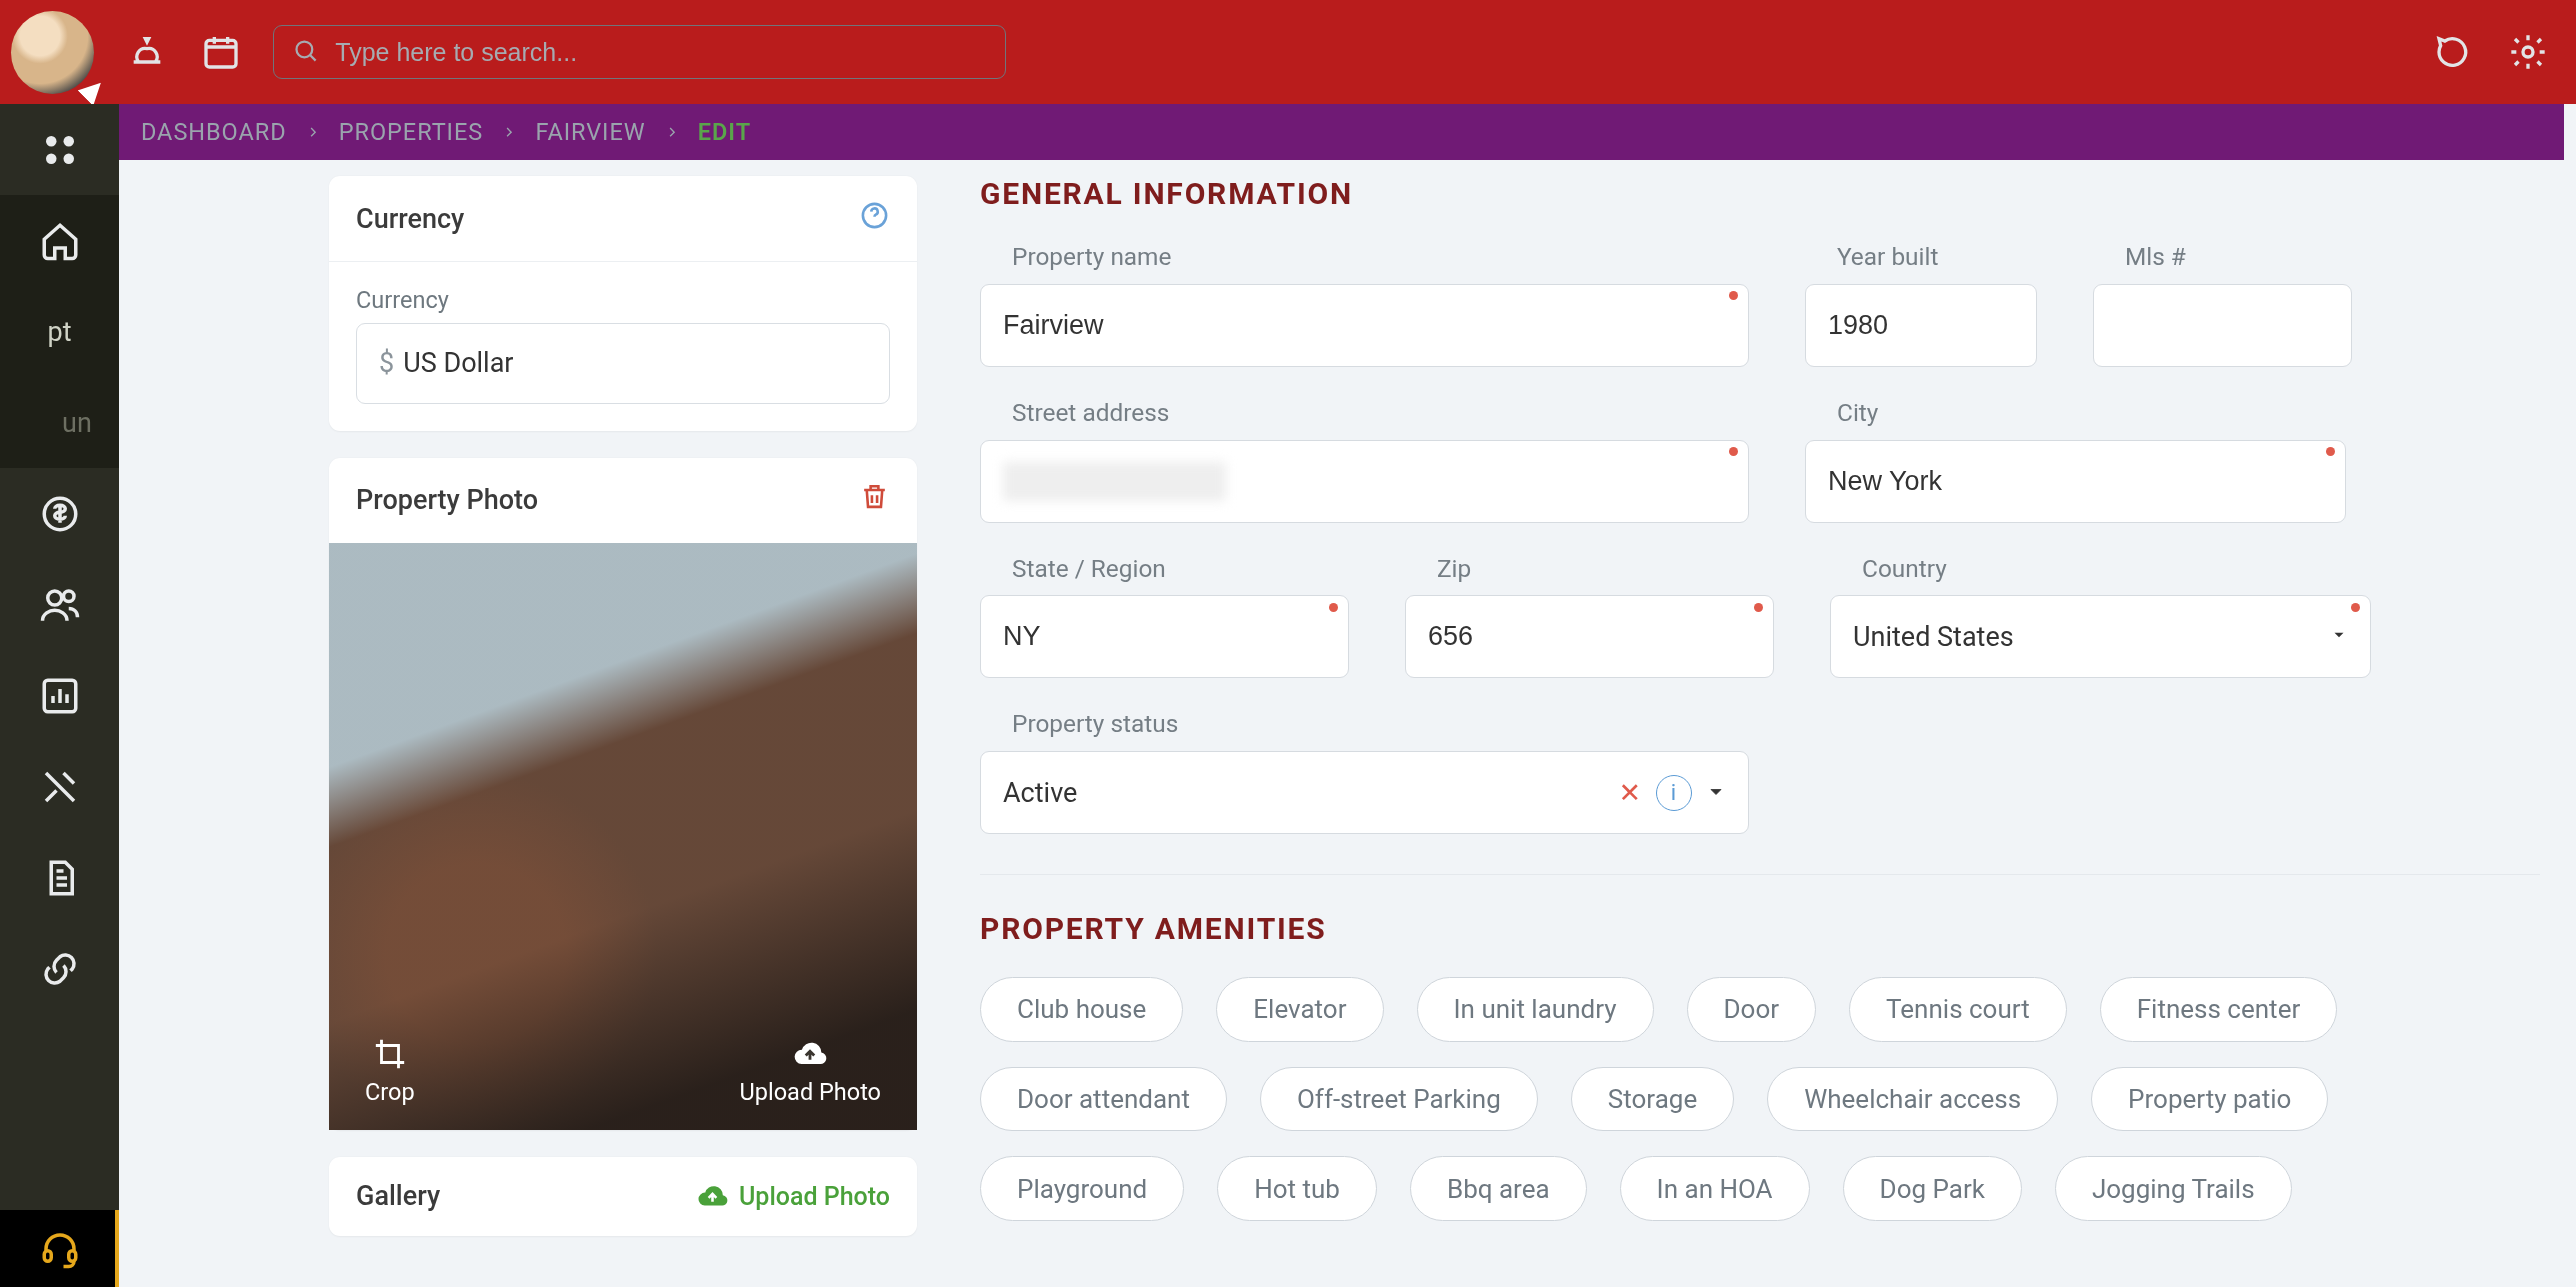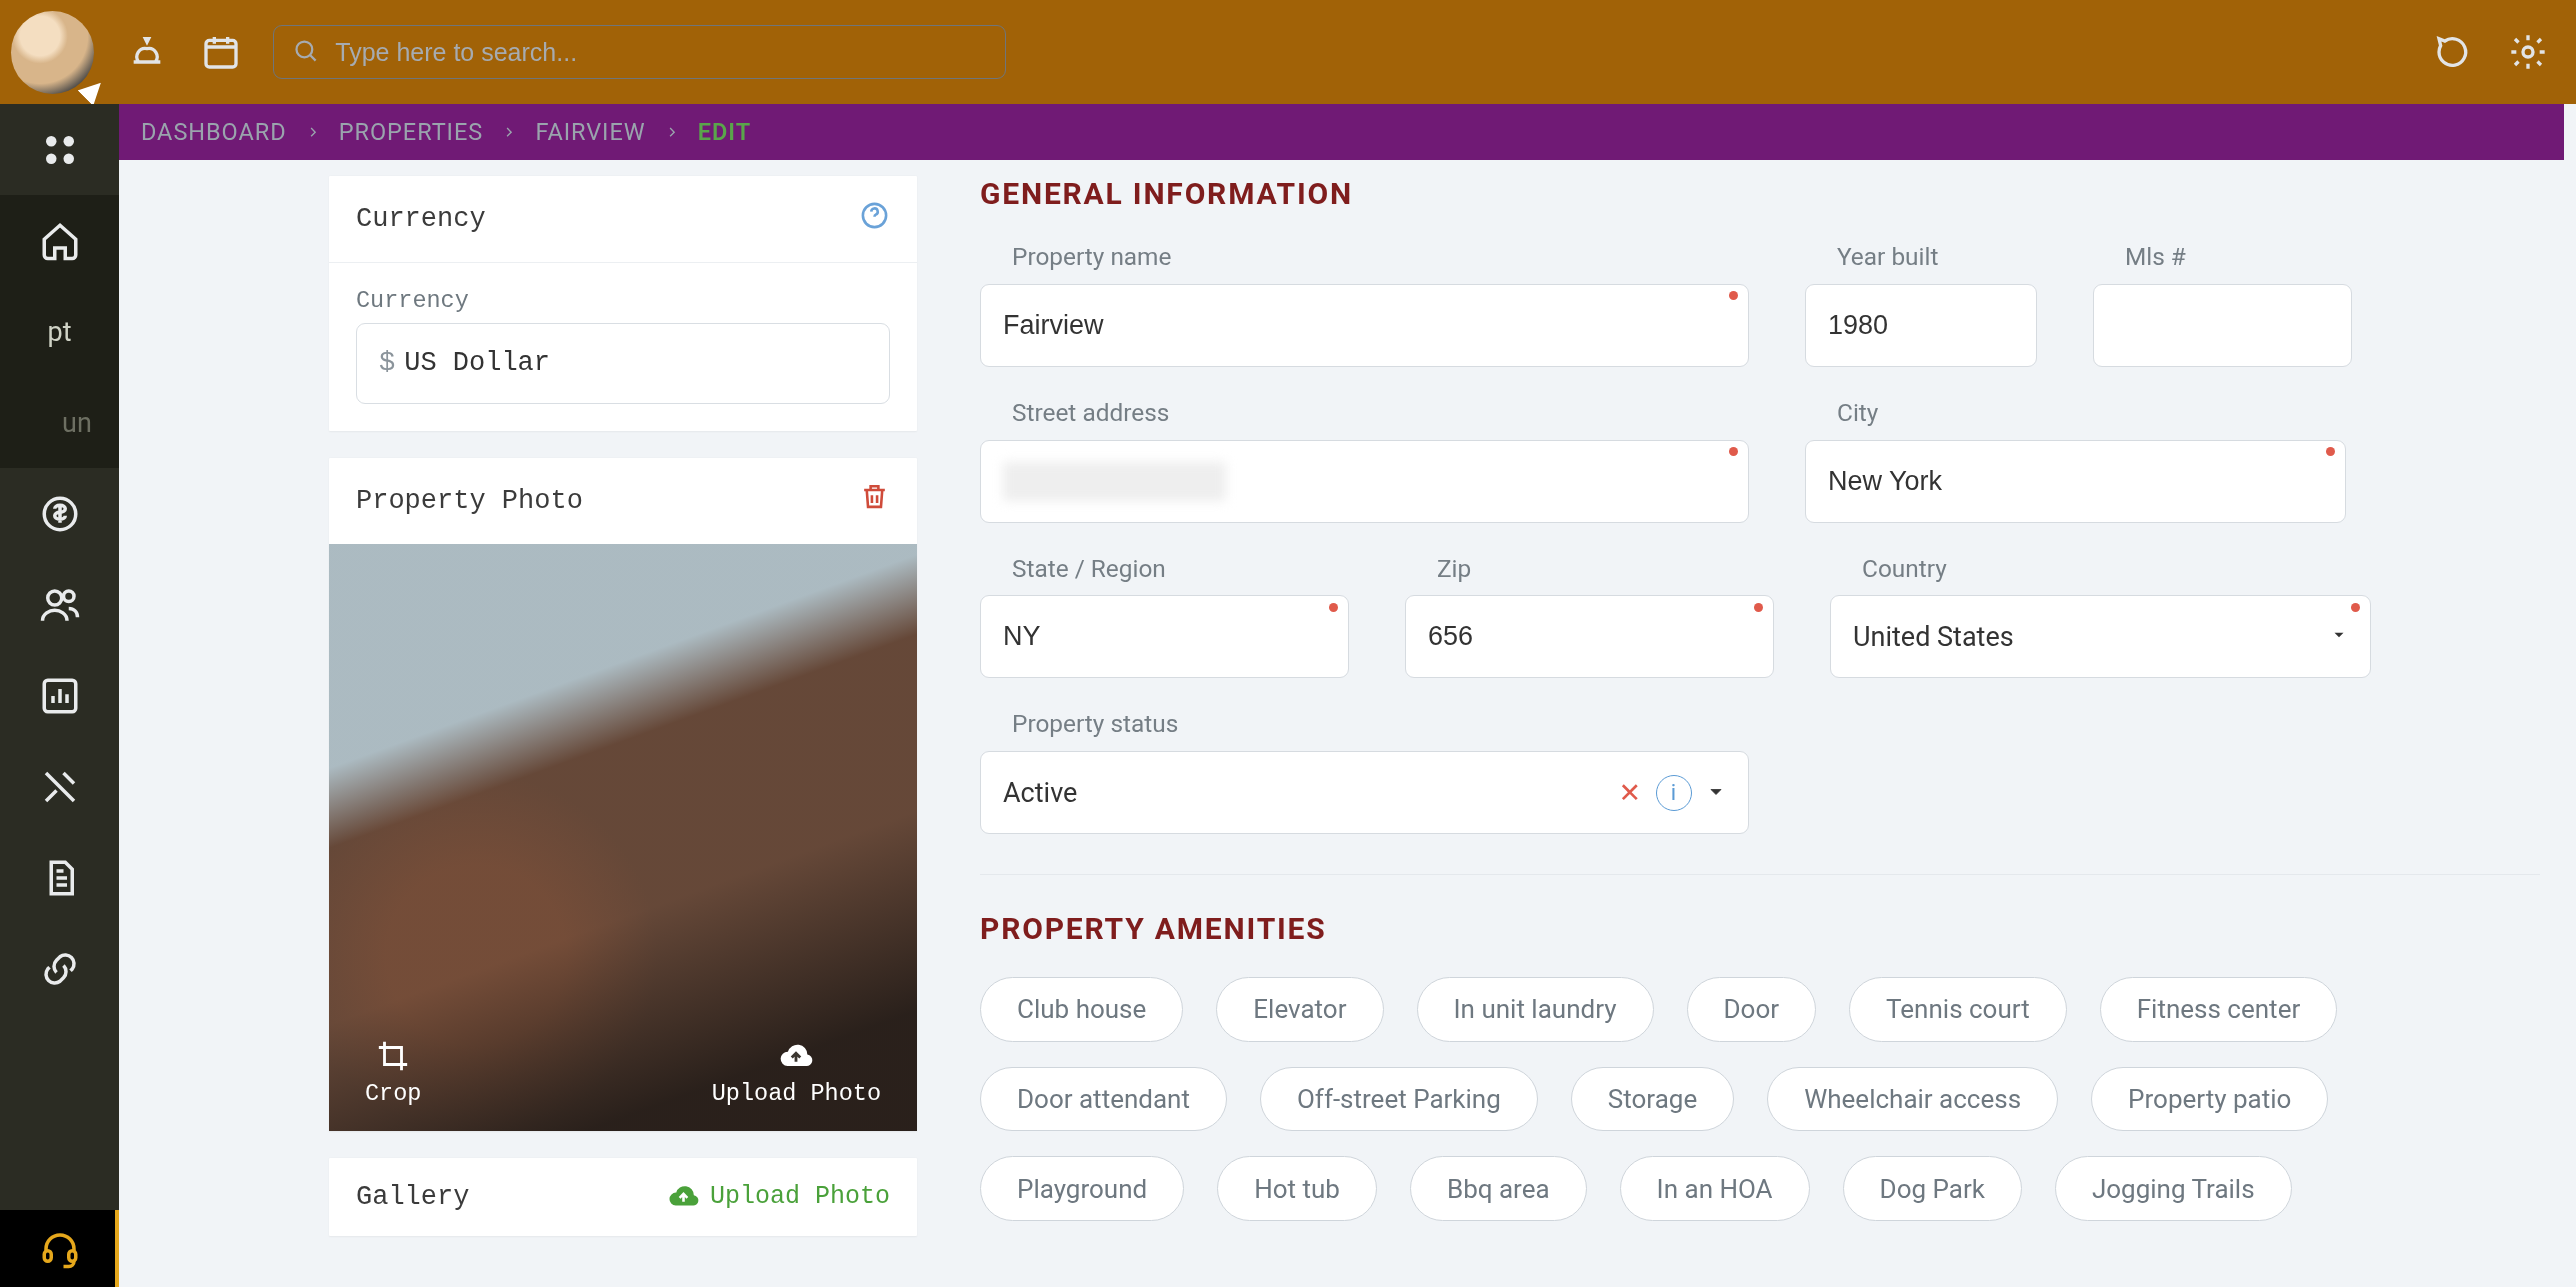--- a/index.html
+++ b/index.html
@@ -7,21 +7,21 @@
     font-family: -apple-system, BlinkMacSystemFont, "Segoe UI", Roboto, "Helvetica Neue", Arial, sans-serif;
     background: #f1f4f7;
     color: #333;
     width: 2576px;
     height: 1287px;
     overflow: hidden;
     transform-origin: top left;
   }
   
   .topbar {
-    background: #a16207;
+    background: #b91c1c;
     height: 104px;
     display: flex;
     align-items: center;
     padding: 0 27px 0 11px;
     color: #cfd2d5;
     gap: 31px;
   }
   .avatar-wrap { position: relative; }
   .avatar {
     width: 83px; height: 83px; border-radius: 50%;
@@ -94,23 +94,22 @@
   .main {
     position:absolute; left:119px; right:0; top:160px; bottom:0;
     display:flex;
     padding: 16.3px 36px 0 210px;
     gap: 63px;
   }
   .col-left { width: 588px; flex-shrink:0; display:flex; flex-direction:column; gap:27px;}
   .col-right { flex:1; min-width:0; padding-left: 0;}
 
   .card {
-    background:#fff; border-radius:1px;
+    background:#fff; border-radius:11px;
     box-shadow:0 0.9px 1.8px rgba(0,0,0,0.05);
-    font-family:Liberation Mono, monospace;
   }
   .card-header {
     display:flex; align-items:center; justify-content:space-between;
     padding: 23.5px 27px;
     font-size: 27px; color:#3b3b3b; font-weight:500;
   }
   .card-header .hicon svg{width:31px;height:31px;stroke:#6aa2d8;fill:none;stroke-width:2;}
   .card-header .hicon.del svg{stroke:#cf4b3a;}
   .card-header .upload-link{color:#4aa13a;font-size:25px;display:flex;align-items:center;gap:11px;cursor:pointer;}
   .card-header .upload-link svg{width:31px;height:31px;fill:#4aa13a;stroke:none;}

